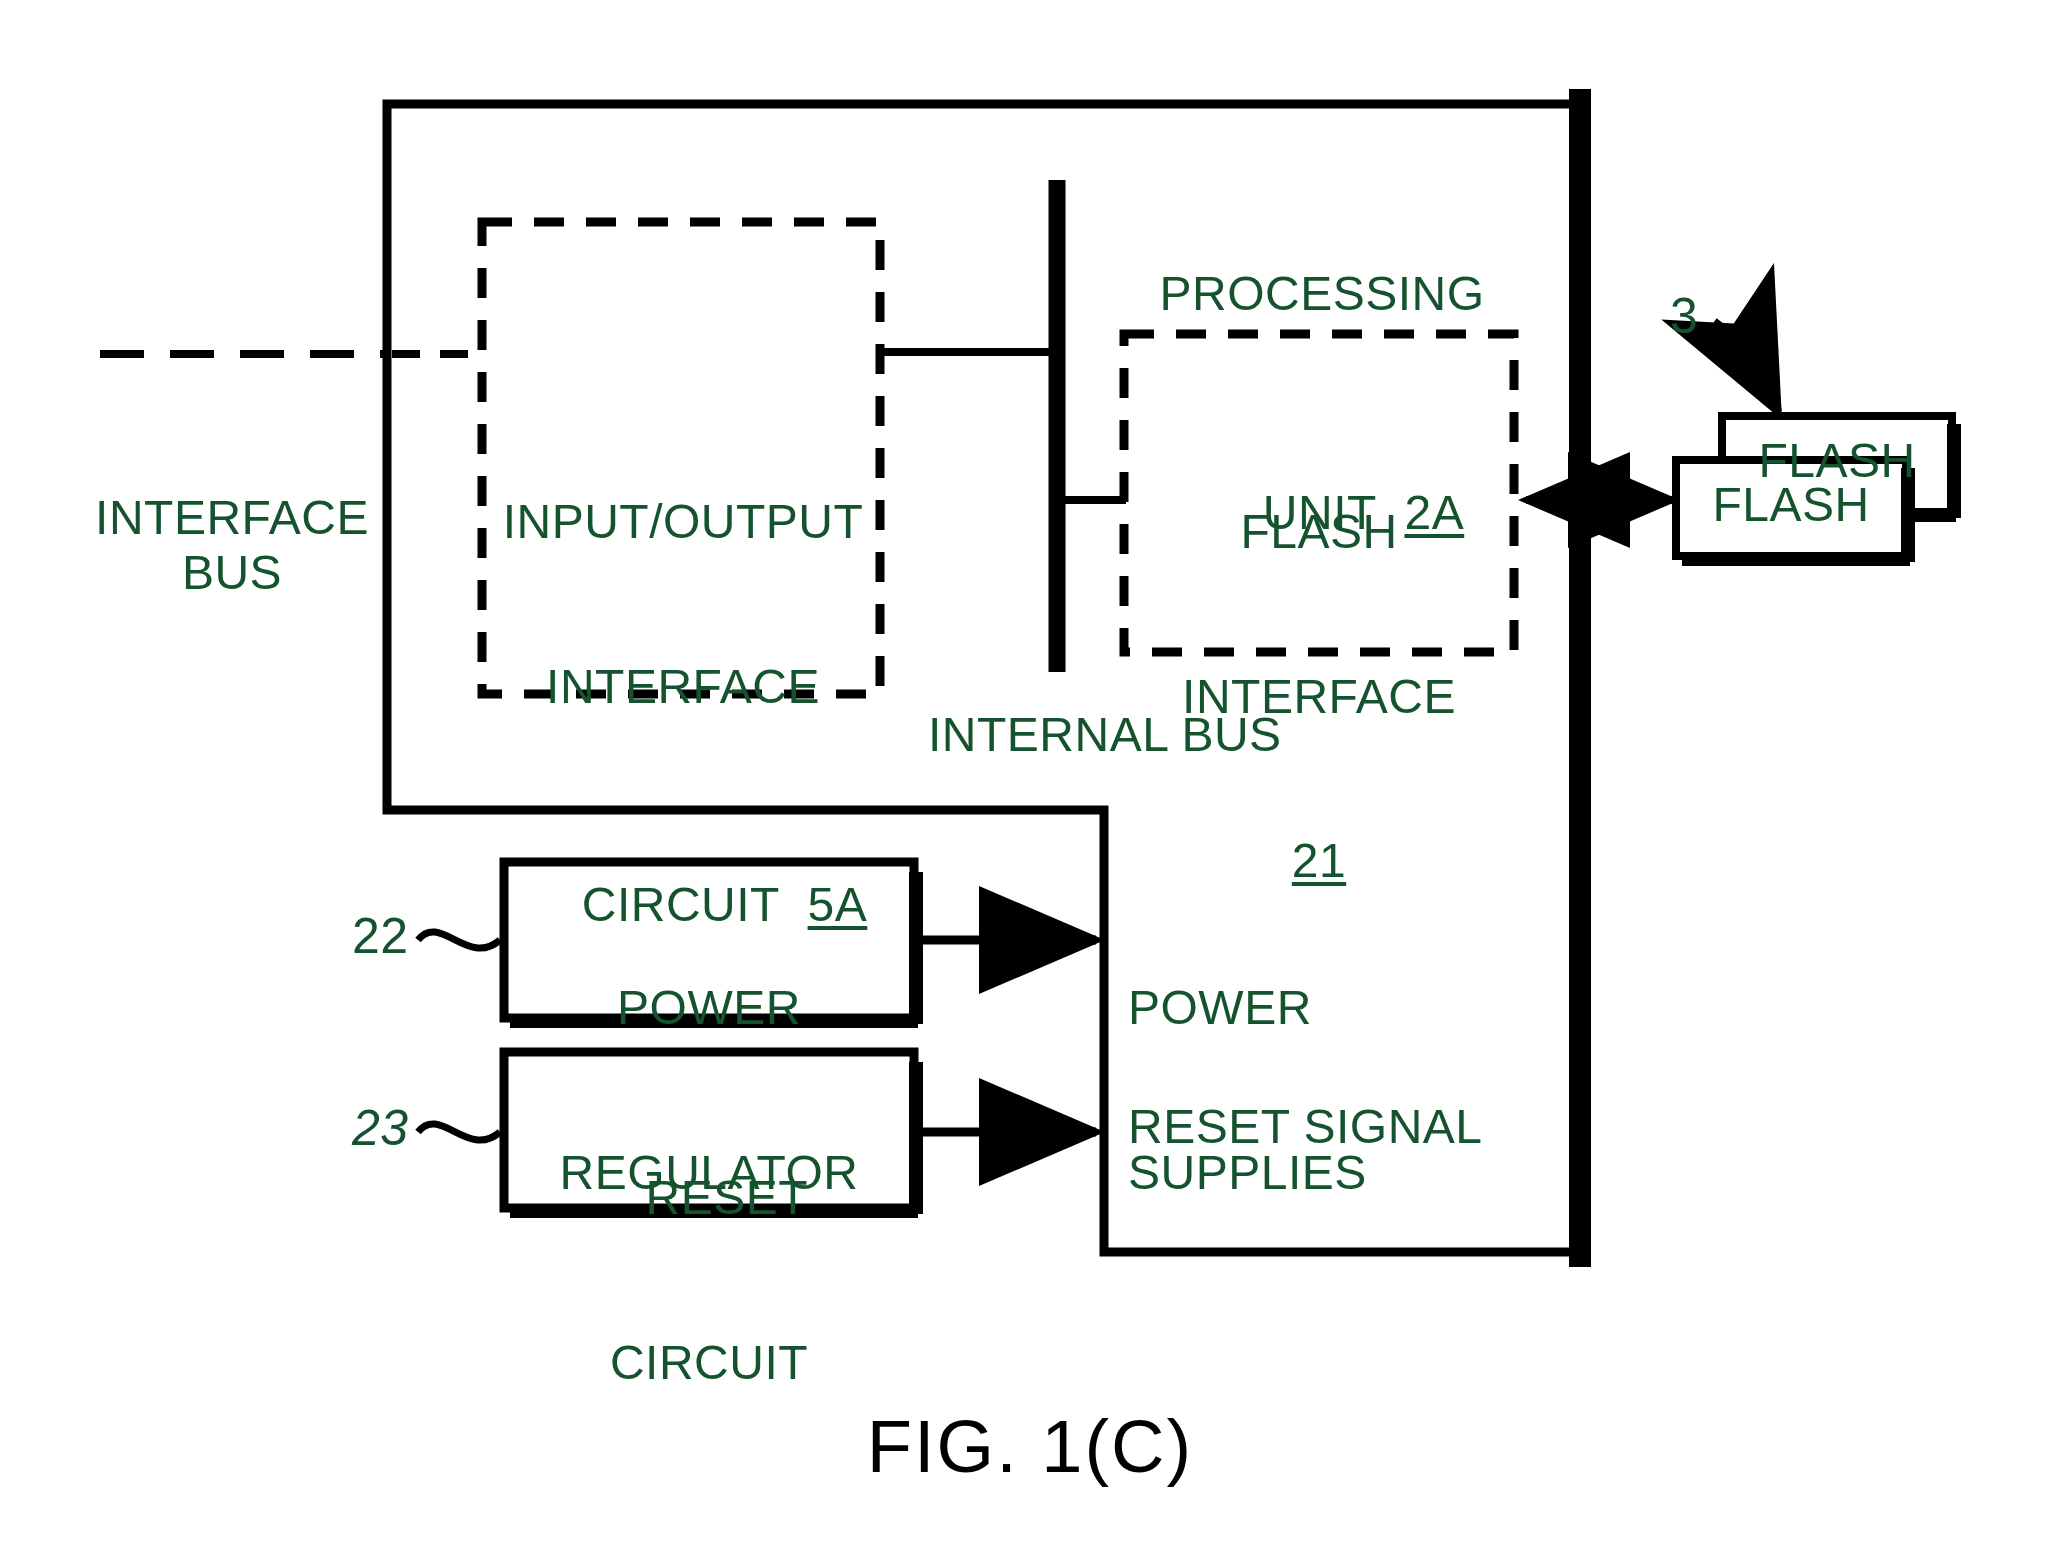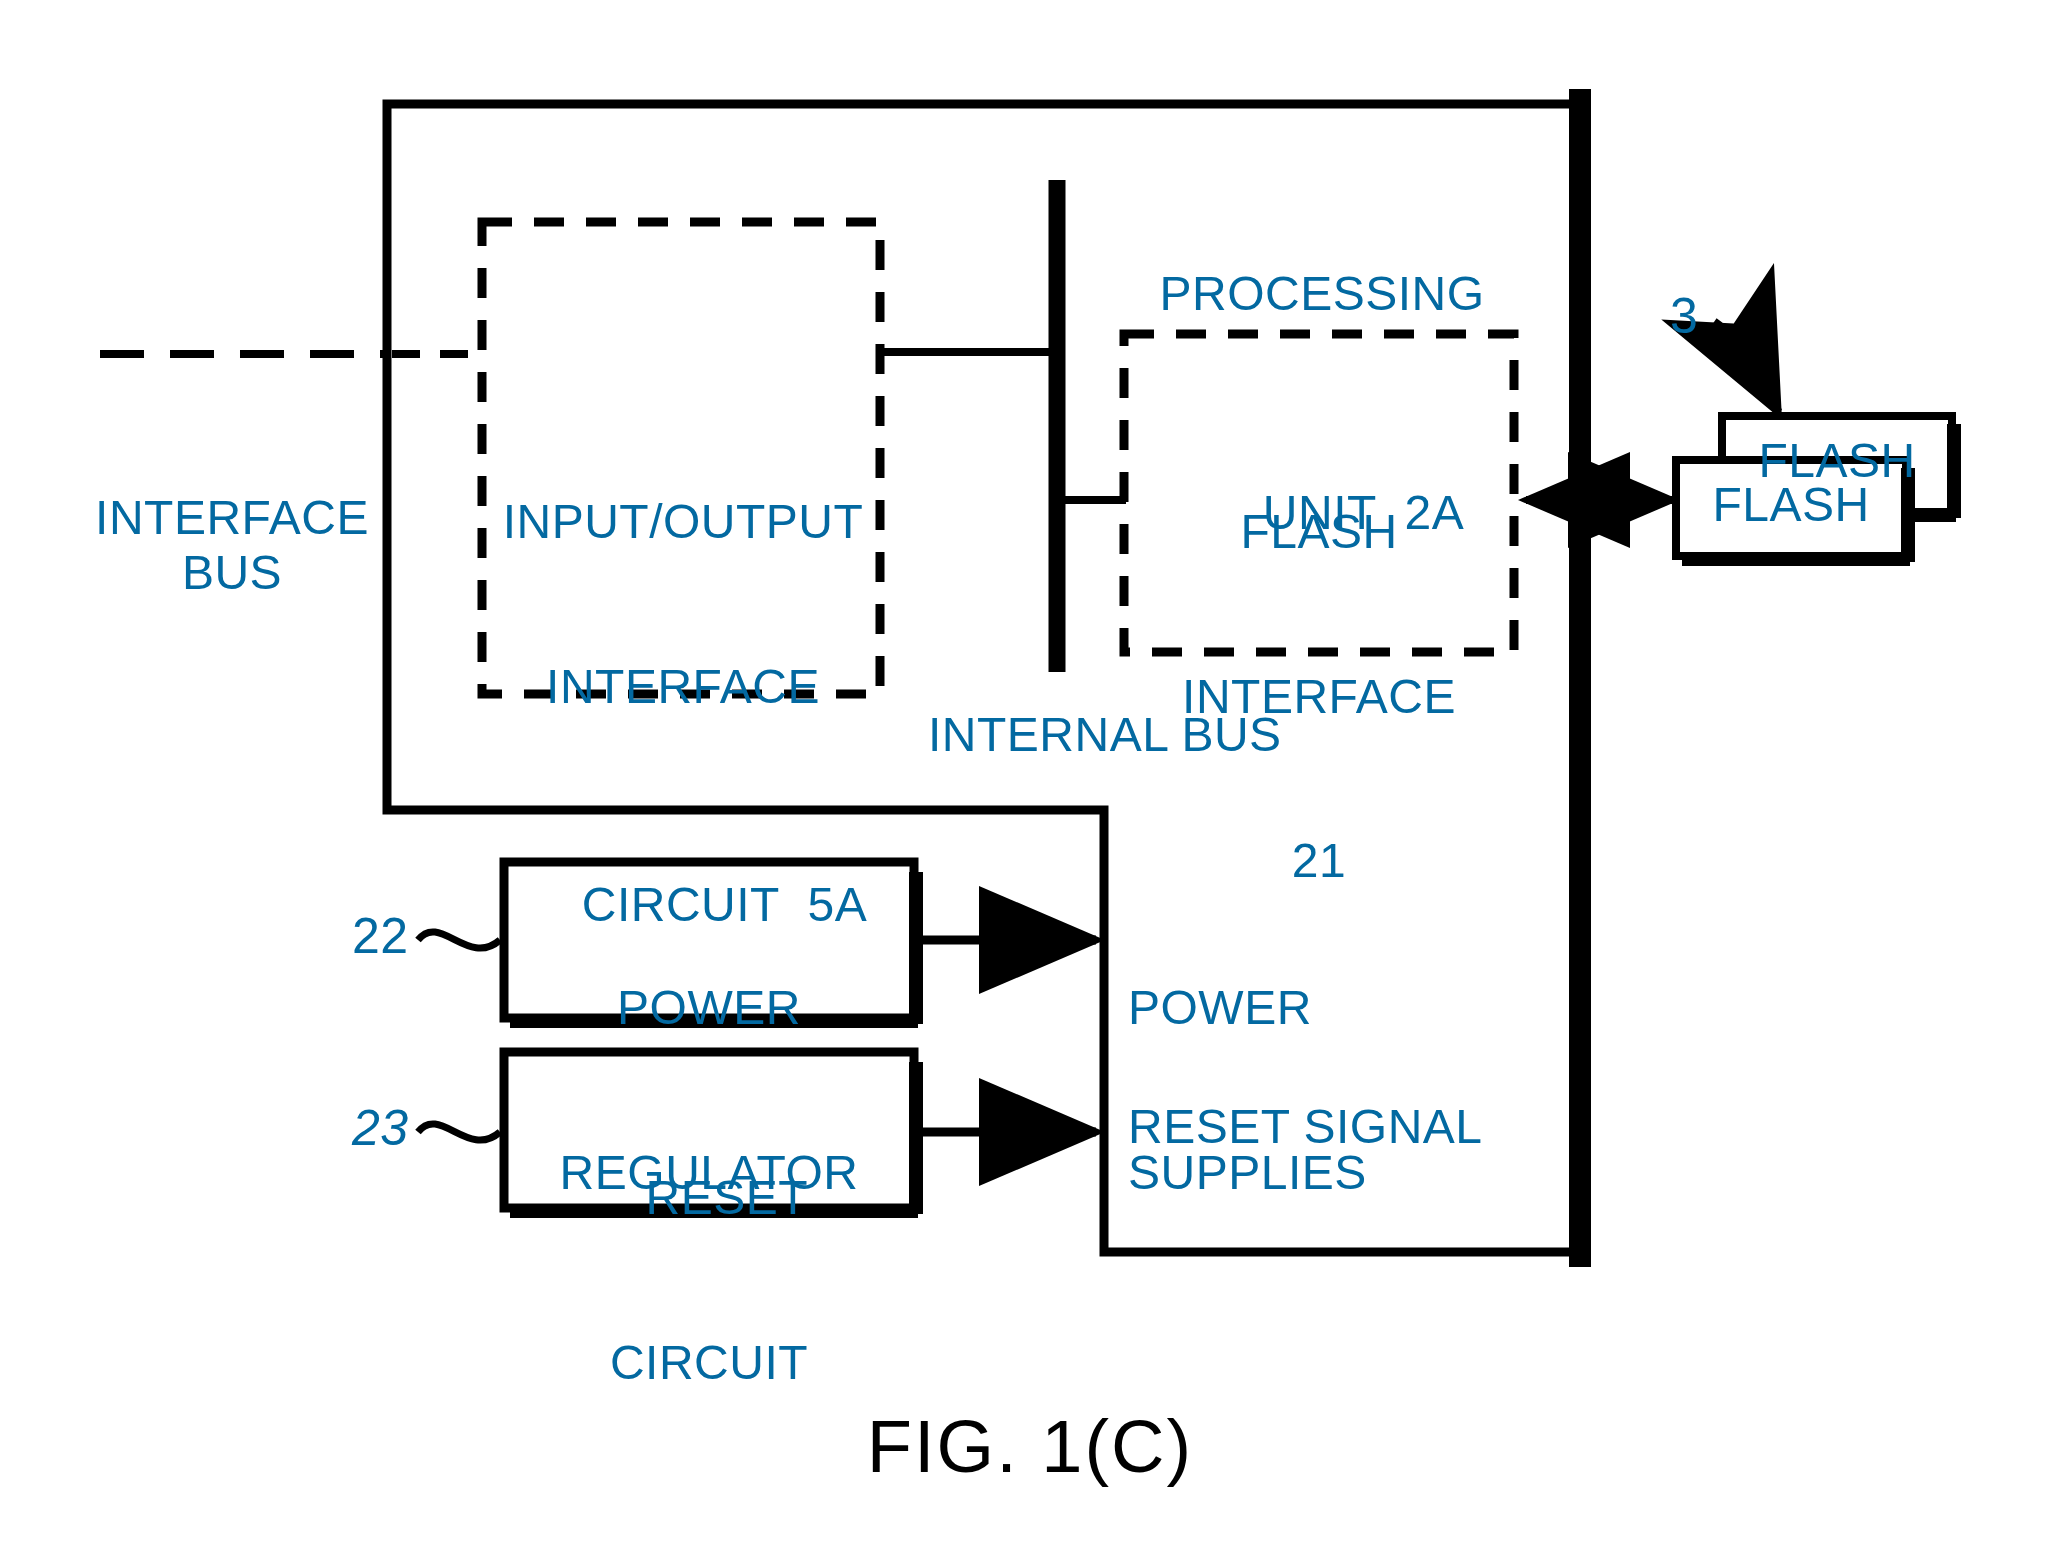--- a/index.html
+++ b/index.html
@@ -22,28 +22,28 @@
   svg.layer {
     position: absolute;
     left: 0;
     top: 0;
     width: 2060px;
     height: 1551px;
   }
   .lbl {
     position: absolute;
     font-family: "Liberation Sans", sans-serif;
-    color: #0369a1;
+    color: #14532d;
     line-height: 1.14;
     white-space: pre;
     letter-spacing: 0.5px;
   }
   .center { text-align: center; transform: translateX(-50%); }
   .t-48 { font-size: 48px; }
-  .u { text-underline-offset: 5px; text-decoration-thickness: 4px; }
+  .u { text-decoration: underline; text-underline-offset: 5px; text-decoration-thickness: 4px; }
   .fig-caption {
     position: absolute;
     width: 100%;
     text-align: center;
     font-size: 74px;
     letter-spacing: 2px;
   }
   .refnum { font-size: 50px; }
 </style>
 </head>

